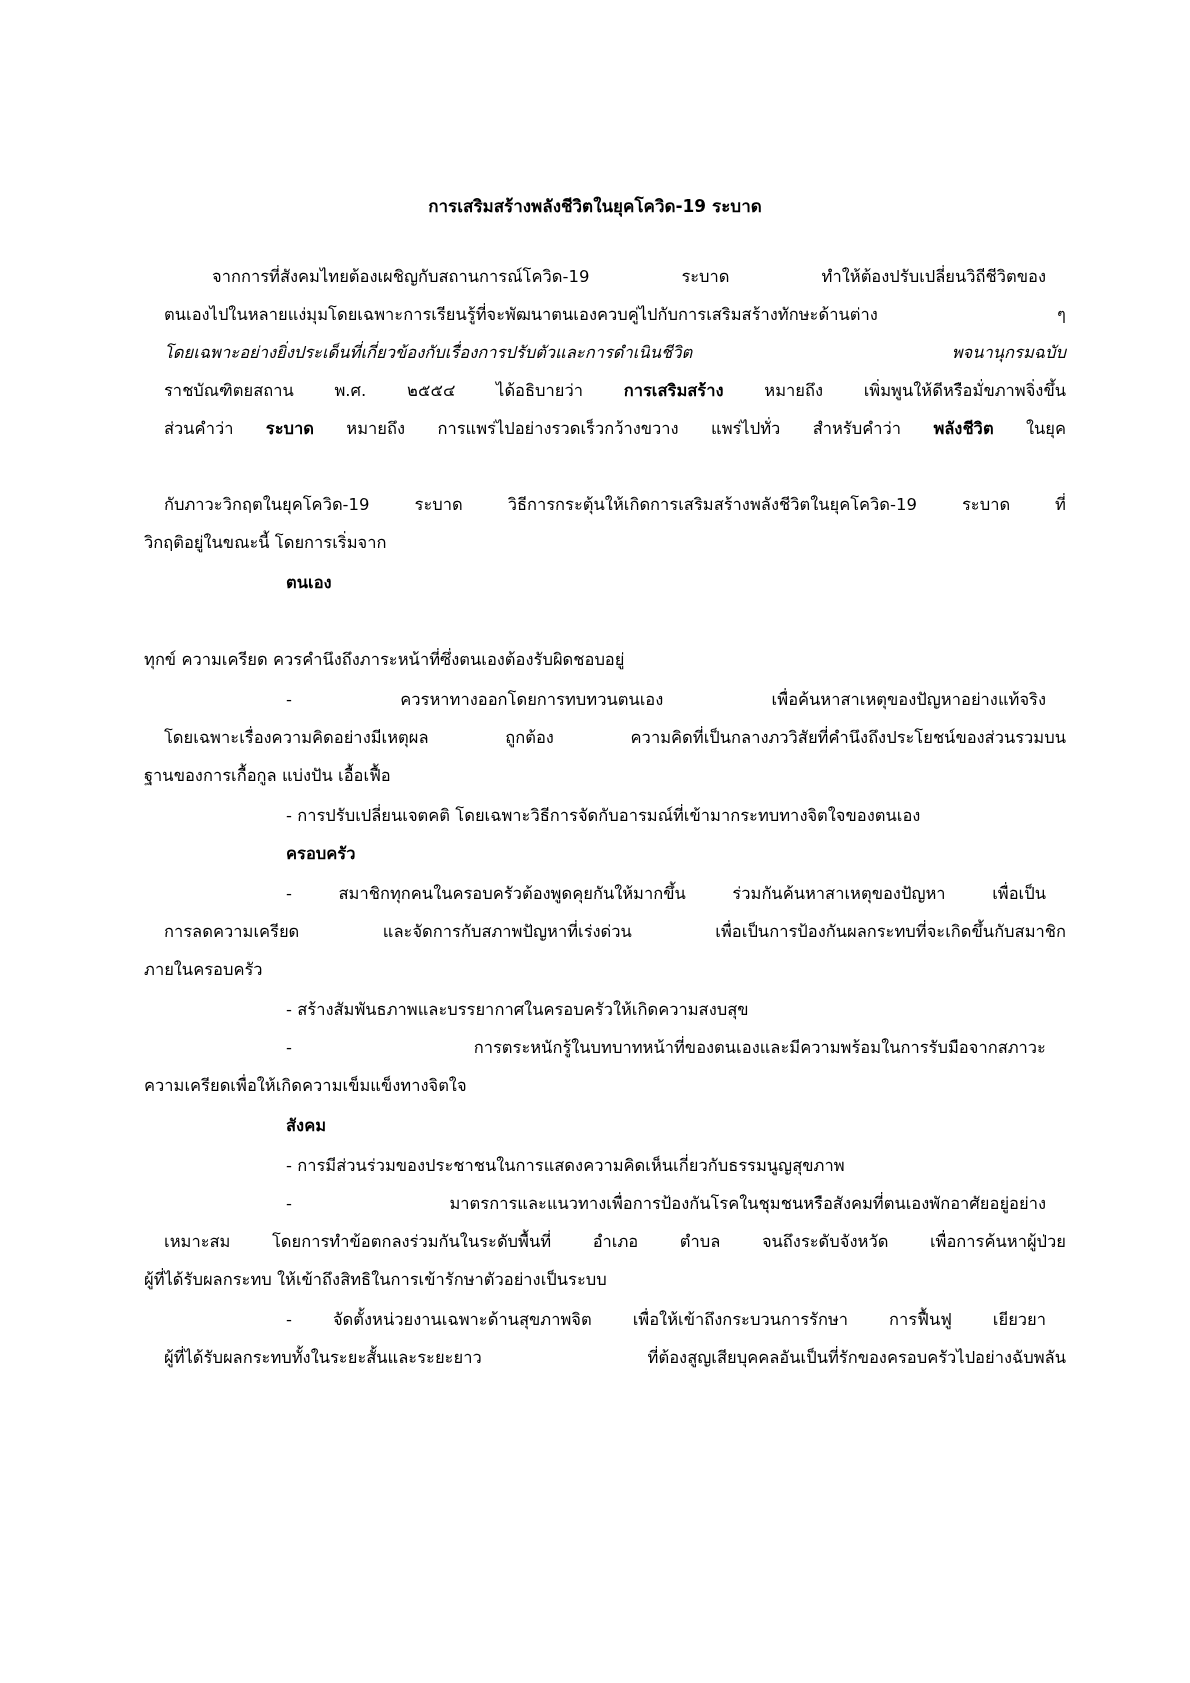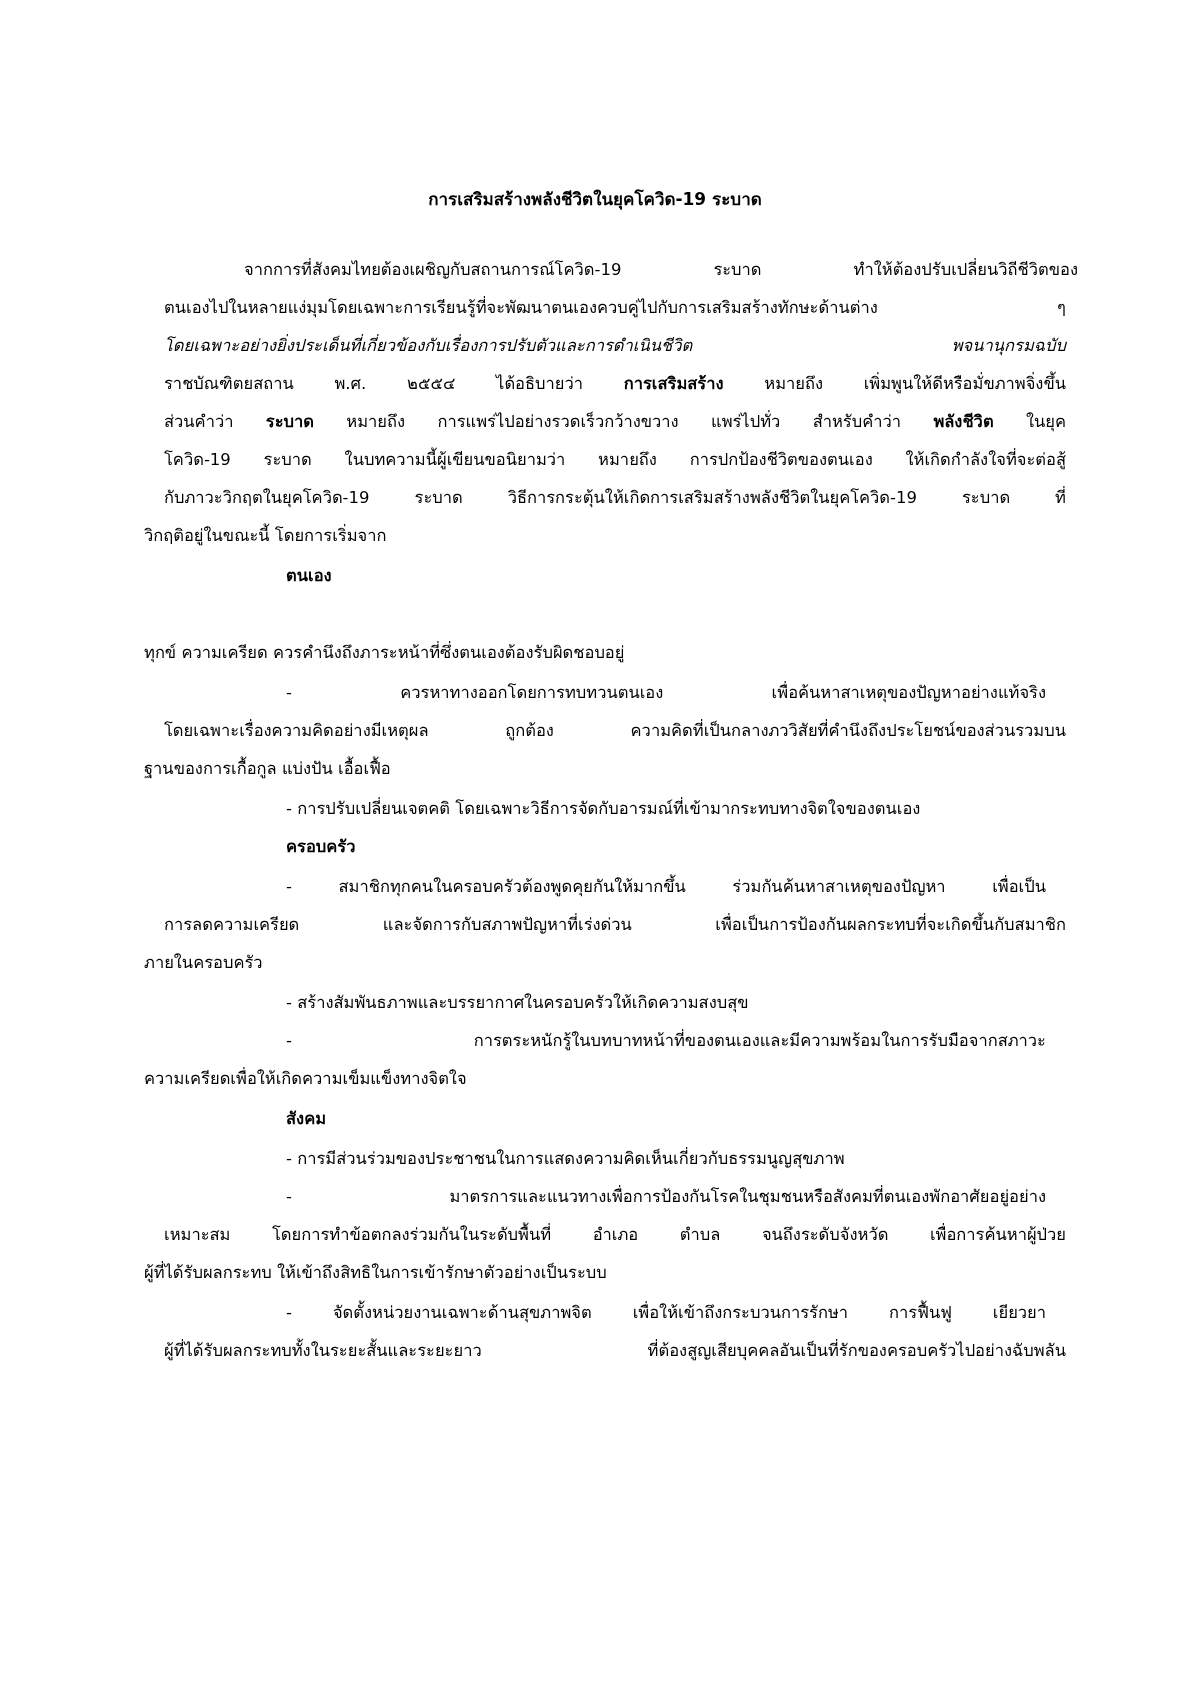--- a/index.html
+++ b/index.html
@@ -11,21 +11,21 @@
       width: 1190px;
       height: 1683px;
       position: relative;
       overflow: hidden;
       font-family: "DejaVu Sans", "Liberation Sans", sans-serif;
       color: #000000;
     }
     .page {
       position: absolute;
       left: 0;
-      top: 1px;
+      top: 8px;
       width: 1190px;
       height: 1660px;
       background: #ffffff;
     }
     .title {
       position: absolute;
       left: 0;
       width: 1190px;
       top: 184px;
       text-align: center;
@@ -71,30 +71,29 @@
     }
     b { font-weight: bold; }
   </style>
 </head>
 <body>
 
 <div class="page">
 
   <div class="title">การเสริมสร้างพลังชีวิตในยุคโควิด-19 ระบาด</div>
 
-  <div class="line indent-first" style="top:255px;margin-left:32px;">จากการที่สังคมไทยต้องเผชิญกับสถานการณ์โควิด-19   ระบาด ทำให้ต้องปรับเปลี่ยนวิถีชีวิตของ</div>
+  <div class="line indent-first" style="top:255px;">จากการที่สังคมไทยต้องเผชิญกับสถานการณ์โควิด-19   ระบาด ทำให้ต้องปรับเปลี่ยนวิถีชีวิตของ</div>
   <div class="line justify" style="top:293px;">ตนเองไปในหลายแง่มุมโดยเฉพาะการเรียนรู้ที่จะพัฒนาตนเองควบคู่ไปกับการเสริมสร้างทักษะด้านต่าง ๆ</div>
   <div class="line justify" style="top:331px;font-style:italic;">โดยเฉพาะอย่างยิ่งประเด็นที่เกี่ยวข้องกับเรื่องการปรับตัวและการดำเนินชีวิต        พจนานุกรมฉบับ</div>
   <div class="line justify" style="top:369px;">
     <span>ราชบัณฑิตยสถาน พ.ศ. ๒๕๕๔  ได้อธิบายว่า </span><b>การเสริมสร้าง</b><span> หมายถึง    เพิ่มพูนให้ดีหรือมั่ขภาพจิ่งขึ้น</span>
   </div>
   <div class="line justify" style="top:407px;">
     <span>ส่วนคำว่า </span><b>ระบาด</b><span> หมายถึง   การแพร่ไปอย่างรวดเร็วกว้างขวาง แพร่ไปทั่ว   สำหรับคำว่า </span><b>พลังชีวิต</b><span> ในยุค</span>
   </div>
-  <div class="line justify" style="top:445px;">โควิด-19 ระบาด ในบทความนี้ผู้เขียนขอนิยามว่า หมายถึง การปกป้องชีวิตของตนเอง ให้เกิดกำลังใจที่จะต่อสู้</div>
   <div class="line justify" style="top:483px;">กับภาวะวิกฤตในยุคโควิด-19 ระบาด วิธีการกระตุ้นให้เกิดการเสริมสร้างพลังชีวิตในยุคโควิด-19  ระบาด  ที่</div>
   <div class="line plain" style="top:521px;text-align:center;">วิกฤติอยู่ในขณะนี้ โดยการเริ่มจาก</div>
 
   <div class="line heading" style="top:561px;">ตนเอง</div>
   <div class="line plain" style="top:638px;">ทุกข์ ความเครียด ควรคำนึงถึงภาระหน้าที่ซึ่งตนเองต้องรับผิดชอบอยู่</div>
   <div class="line indent-bullet" style="top:678px;">- ควรหาทางออกโดยการทบทวนตนเอง เพื่อค้นหาสาเหตุของปัญหาอย่างแท้จริง</div>
   <div class="line justify" style="top:716px;">โดยเฉพาะเรื่องความคิดอย่างมีเหตุผล ถูกต้อง ความคิดที่เป็นกลางภววิสัยที่คำนึงถึงประโยชน์ของส่วนรวมบน</div>
   <div class="line plain" style="top:754px;">ฐานของการเกื้อกูล แบ่งปัน เอื้อเฟื้อ</div>
   <div class="line bullet-plain" style="top:794px;">- การปรับเปลี่ยนเจตคติ โดยเฉพาะวิธีการจัดกับอารมณ์ที่เข้ามากระทบทางจิตใจของตนเอง</div>
 

